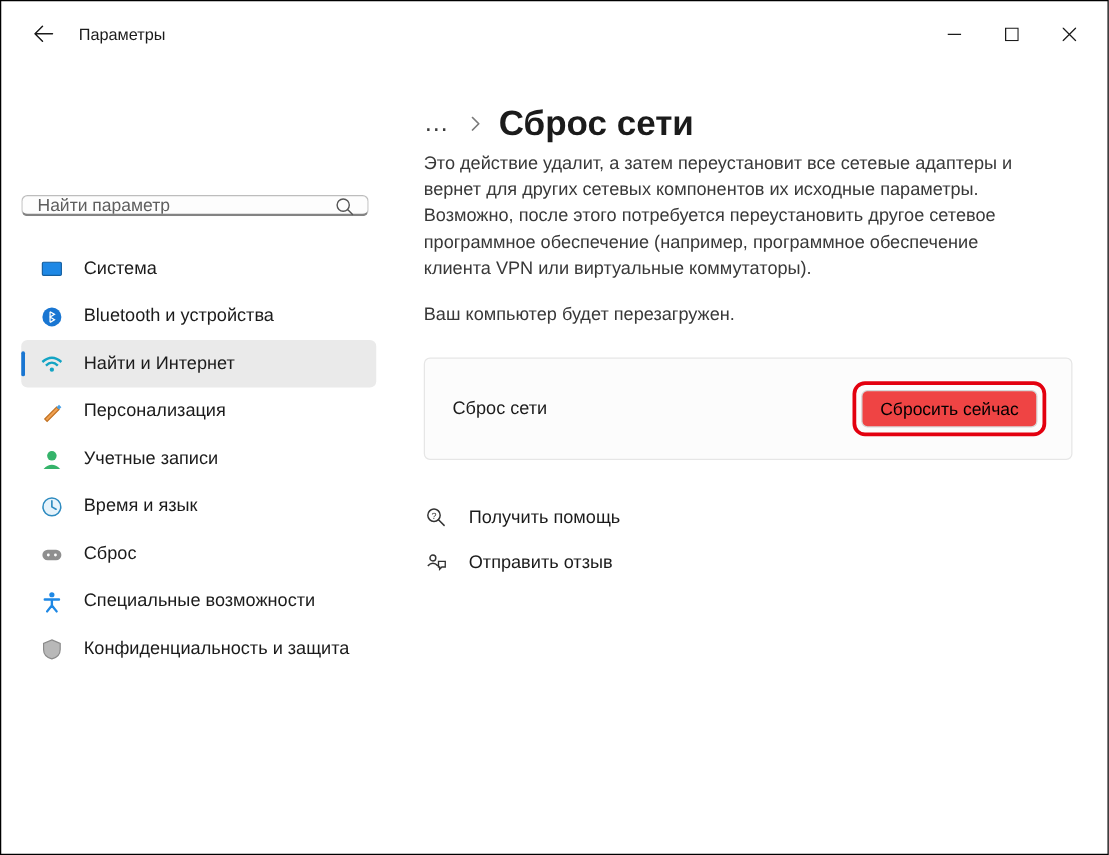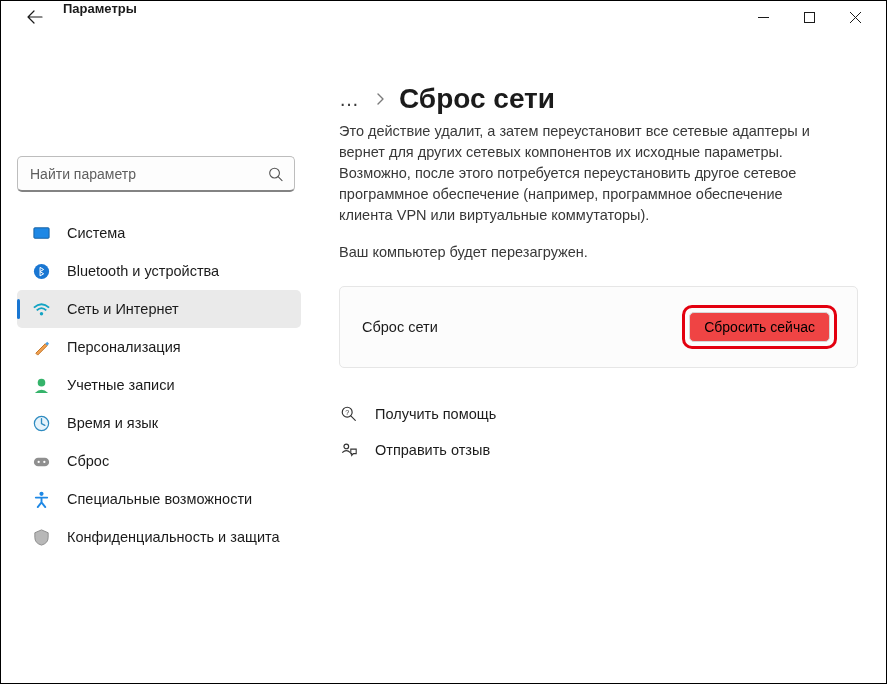--- a/index.html
+++ b/index.html
@@ -1,33 +1,33 @@
 <!DOCTYPE html>
 <html><head>
 <meta charset="utf-8">
 <style>
   * { box-sizing: border-box; margin: 0; padding: 0; }
   html, body { width: 887px; height: 684px; font-family: "Segoe UI", Arial, sans-serif; background:#fff; overflow:hidden; color:#1b1b1b;}
   body { border:1px solid #000; position:relative; }
 
   
-  .titlebar { height: 52px; display:flex; padding: 0 8px 0 18px; font-weight: bold; }
+  .titlebar { height: 52px; display:flex; align-items:center; padding: 0 8px 0 18px; }
   .back-btn { width:32px; height:32px; display:flex; align-items:center; justify-content:center; border-radius:4px; }
   .app-title { font-size: 13px; margin-left: 12px; color:#1b1b1b; }
   .win-controls { margin-left:auto; display:flex; }
   .win-btn { width:46px; height:32px; display:flex; align-items:center; justify-content:center; }
 
   
   .layout { display:flex; height: calc(100% - 52px); }
   .sidebar { width: 308px; padding: 0 8px 0 16px; display:flex; flex-direction:column; }
   .content { flex:1; padding: 30px 28px 0 30px; }
 
   
   .search-wrap { margin-top: 103px; margin-right:6px; }
-  .search { width:100%; height: 36px; border:1px solid #bdbdbd; border-bottom:2px solid #838383; border-radius:5px; background:#fdfdfd; padding: 0 34px 0 12px; font-size:14px; outline:none; color:#1b1b1b; }
+  .search { width:100%; height: 17px; border:1px solid #bdbdbd; border-bottom:2px solid #838383; border-radius:5px; background:#fdfdfd; padding: 0 34px 0 12px; font-size:14px; outline:none; color:#1b1b1b; }
   .search::placeholder{ color:#5e5e5e; }
   .search-row{ position:relative; }
   .search-icon{ position:absolute; right:12px; top:50%; transform:translateY(-50%); color:#555; }
 
   
   .nav { margin-top: 22px; display:flex; flex-direction:column; gap:0; }
   .nav-item { display:flex; align-items:center; height:38px; border-radius:5px; padding-left:14px; gap:16px; font-size:14.5px; cursor:pointer; position:relative; }
   .nav-item.active { background:#eaeaea; }
   .nav-item.active::before { content:""; position:absolute; left:0; top:9px; bottom:9px; width:3px; background:#1976d2; border-radius:3px; }
   .nav-icon { width:20px; height:20px; display:flex; align-items:center; justify-content:center; }
@@ -116,21 +116,21 @@
         <span>Bluetooth и устройства</span>
       </div>
       <div class="nav-item active">
         <span class="nav-icon">
           <svg width="19" height="19" viewBox="0 0 20 20">
               <path d="M2 8 Q10 1 18 8" stroke="#13a4c4" stroke-width="2" fill="none"></path>
               <path d="M5 11 Q10 6 15 11" stroke="#13a4c4" stroke-width="2" fill="none"></path>
               <circle cx="10" cy="14.5" r="1.8" fill="#13a4c4"></circle>
             </svg>
         </span>
-        <span>Сеть и Интернет</span>
+        <span>Найти и Интернет</span>
       </div>
       <div class="nav-item">
         <span class="nav-icon">
           <svg width="19" height="19" viewBox="0 0 20 20">
               <path d="M4 16 L14 6 L16 8 L6 18 Z" fill="#f0a050" stroke="#c07020"></path>
               <path d="M14 6 L16 4 L18 6 L16 8 Z" fill="#4aa0e6"></path>
             </svg>
         </span>
         <span>Персонализация</span>
       </div>

